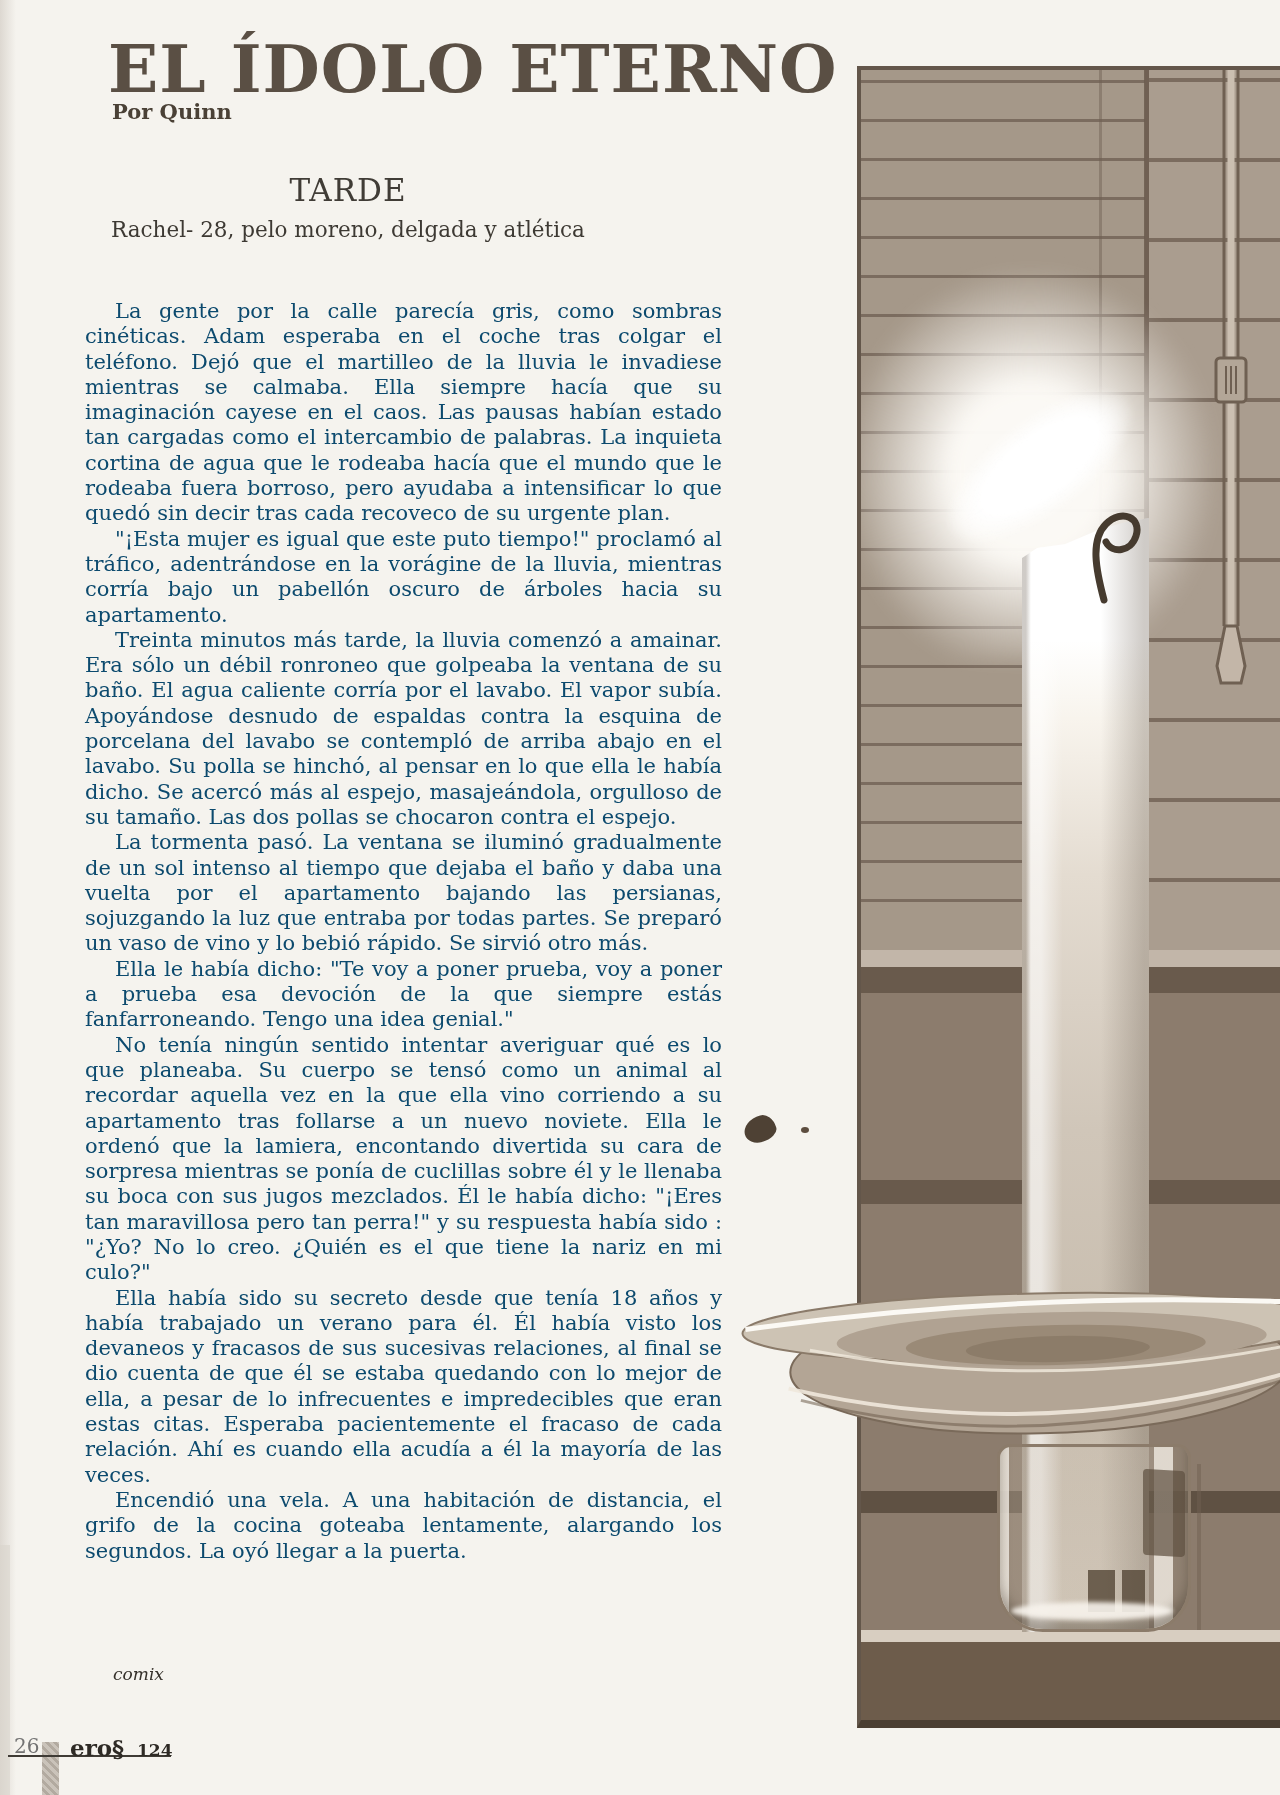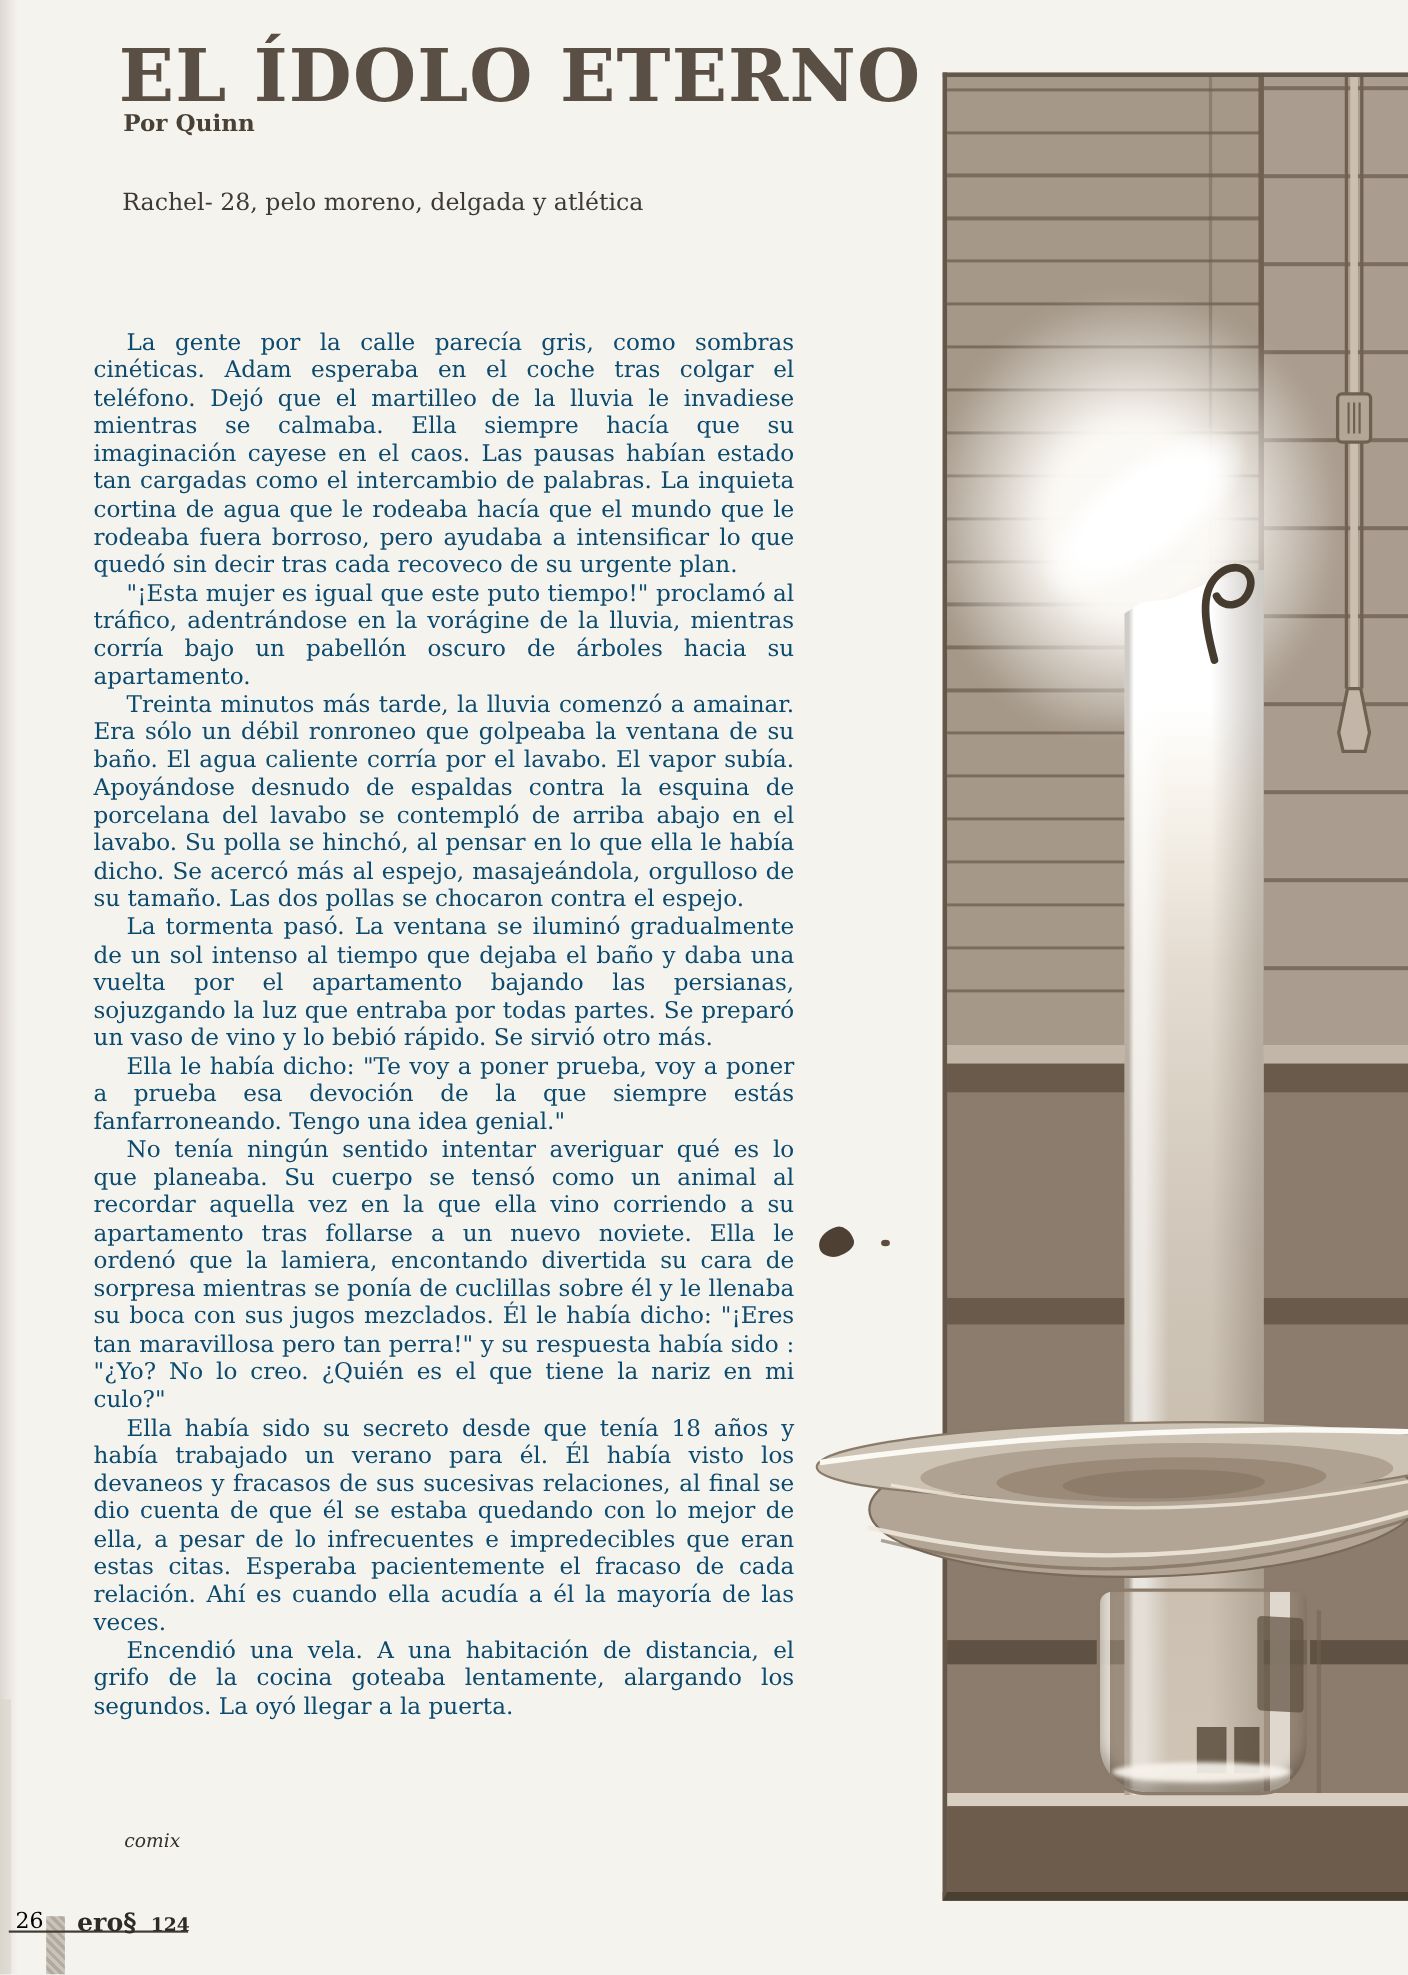--- a/index.html
+++ b/index.html
@@ -18,21 +18,21 @@
   .byline{position:absolute;left:112px;top:99px;font-size:21px;font-weight:bold;color:#4a4136;text-align:center;}
   .scene-head{position:absolute;left:58px;top:172px;width:580px;text-align:center;color:#3d3933;}
   .scene-head .tarde{font-size:31px;letter-spacing:1px;margin-bottom:9px;color:#403c36;}
   .cast-line{font-size:21.5px;line-height:26px;white-space:nowrap;}
   .article{position:absolute;left:85px;top:299px;width:637px;font-size:21px;line-height:25.3px;
     text-align:justify;color:#0c4a6e;}
   .article p{margin:0;text-indent:30px;}
 
   
   .footer-line{position:absolute;left:8px;top:1755px;width:163px;height:2px;background:#3f3b35;}
-  .footer-pagenum{position:absolute;left:14px;top:1734px;font-size:20px;color:#000000;}
+  .footer-pagenum{position:absolute;left:14px;top:1734px;font-size:20px;color:#737373;}
   .footer-bar{position:absolute;left:42px;top:1742px;width:17px;height:53px;
     background:repeating-linear-gradient(45deg,#cac3ba 0 3px,#b2aaa0 3px 6px);}
   .footer-eros{position:absolute;left:70px;top:1734px;font-size:23px;font-weight:bold;color:#2e2a25;}
   .footer-comix{position:absolute;left:113px;top:1664px;font-size:17px;font-style:italic;color:#35302a;}
   .footer-issue{position:absolute;left:137px;top:1740px;font-size:17px;font-weight:bold;color:#2e2a25;text-align:center;}
 
   
   .illo{position:absolute;left:857px;top:66px;width:423px;height:1662px;box-sizing:border-box;
     background:#8c7c6d;border-left:4px solid #63564a;border-top:4px solid #63564a;
     border-bottom:8px solid #4b3f32;overflow:hidden;}
@@ -89,20 +89,21 @@
 
 <div class="page">
 
   <div class="edge-left"></div>
   <div class="edge-patch"></div>
 
   <h1 class="title">EL ÍDOLO ETERNO</h1>
   <div class="byline">Por Quinn</div>
 
   <div class="scene-head">
+    <div class="tarde">TARDE</div>
     <div class="cast-line">Rachel- 28, pelo moreno, delgada y atlética</div>
   </div>
 
   <div class="article">
     <p>La gente por la calle parecía gris, como sombras cinéticas. Adam esperaba en el coche tras colgar el teléfono. Dejó que el martilleo de la lluvia le invadiese mientras se calmaba. Ella siempre hacía que su imaginación cayese en el caos. Las pausas habían estado tan cargadas como el intercambio de palabras. La inquieta cortina de agua que le rodeaba hacía que el mundo que le rodeaba fuera borroso, pero ayudaba a intensificar lo que quedó sin decir tras cada recoveco de su urgente plan.</p>
     <p>"¡Esta mujer es igual que este puto tiempo!"  proclamó al tráfico, adentrándose en la vorágine de la lluvia, mientras corría bajo un pabellón oscuro de árboles hacia su apartamento.</p>
     <p>Treinta minutos más tarde, la lluvia comenzó a amainar. Era sólo un débil ronroneo que golpeaba la ventana de su baño. El agua caliente corría por el lavabo. El vapor subía. Apoyándose desnudo de espaldas  contra la esquina de porcelana del lavabo se contempló de arriba abajo en el lavabo. Su polla se hinchó, al pensar en lo que ella le había dicho. Se acercó más al espejo, masajeándola, orgulloso de su tamaño. Las dos pollas se chocaron contra el espejo.</p>
     <p>La tormenta pasó. La ventana se iluminó gradualmente de un sol intenso al tiempo que dejaba el baño y daba una vuelta por el apartamento bajando las persianas, sojuzgando la luz que entraba por todas partes. Se preparó un vaso de vino y lo bebió rápido. Se sirvió otro más.</p>
     <p>Ella le había dicho: "Te voy a poner prueba, voy a poner a prueba esa devoción de la que siempre estás fanfarroneando. Tengo una idea genial."</p>
     <p>No tenía ningún sentido intentar averiguar qué es lo que planeaba. Su cuerpo se tensó como un animal al recordar aquella vez en la que ella vino corriendo a su apartamento tras follarse a un nuevo noviete. Ella le ordenó que la lamiera, encontando divertida su cara de sorpresa mientras se ponía de cuclillas sobre él y le llenaba su boca con sus jugos mezclados. Él le había dicho: "¡Eres tan maravillosa pero tan perra!" y su respuesta había sido : "¿Yo? No lo creo. ¿Quién es el que tiene la nariz en mi culo?"</p>

